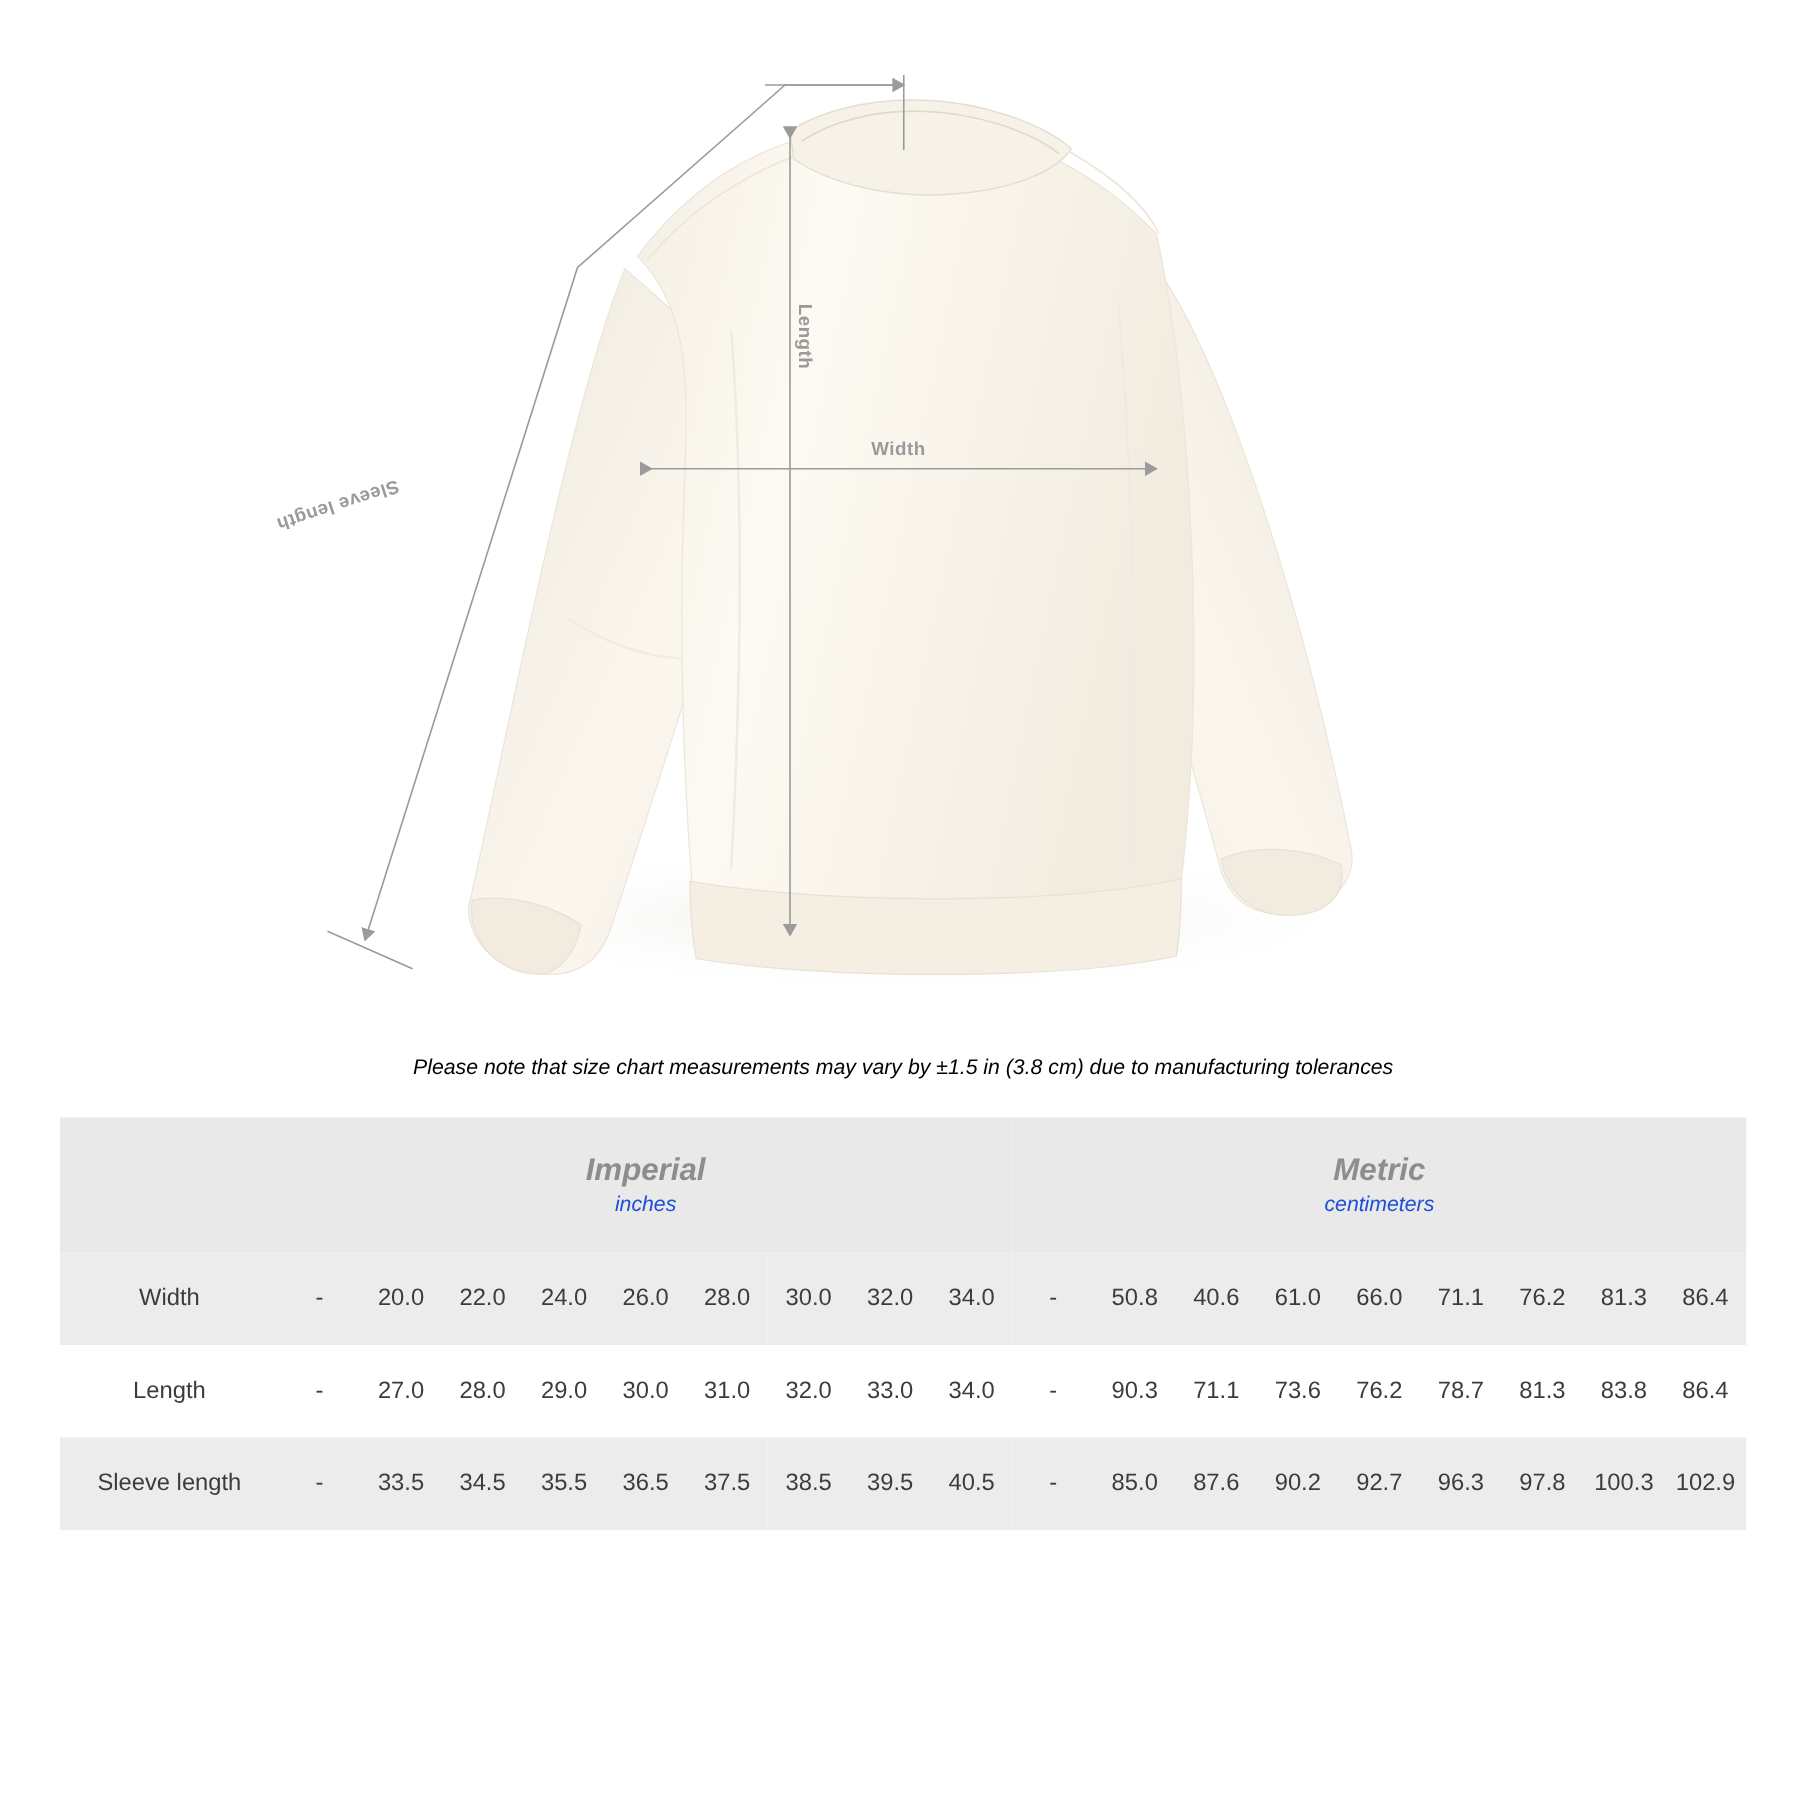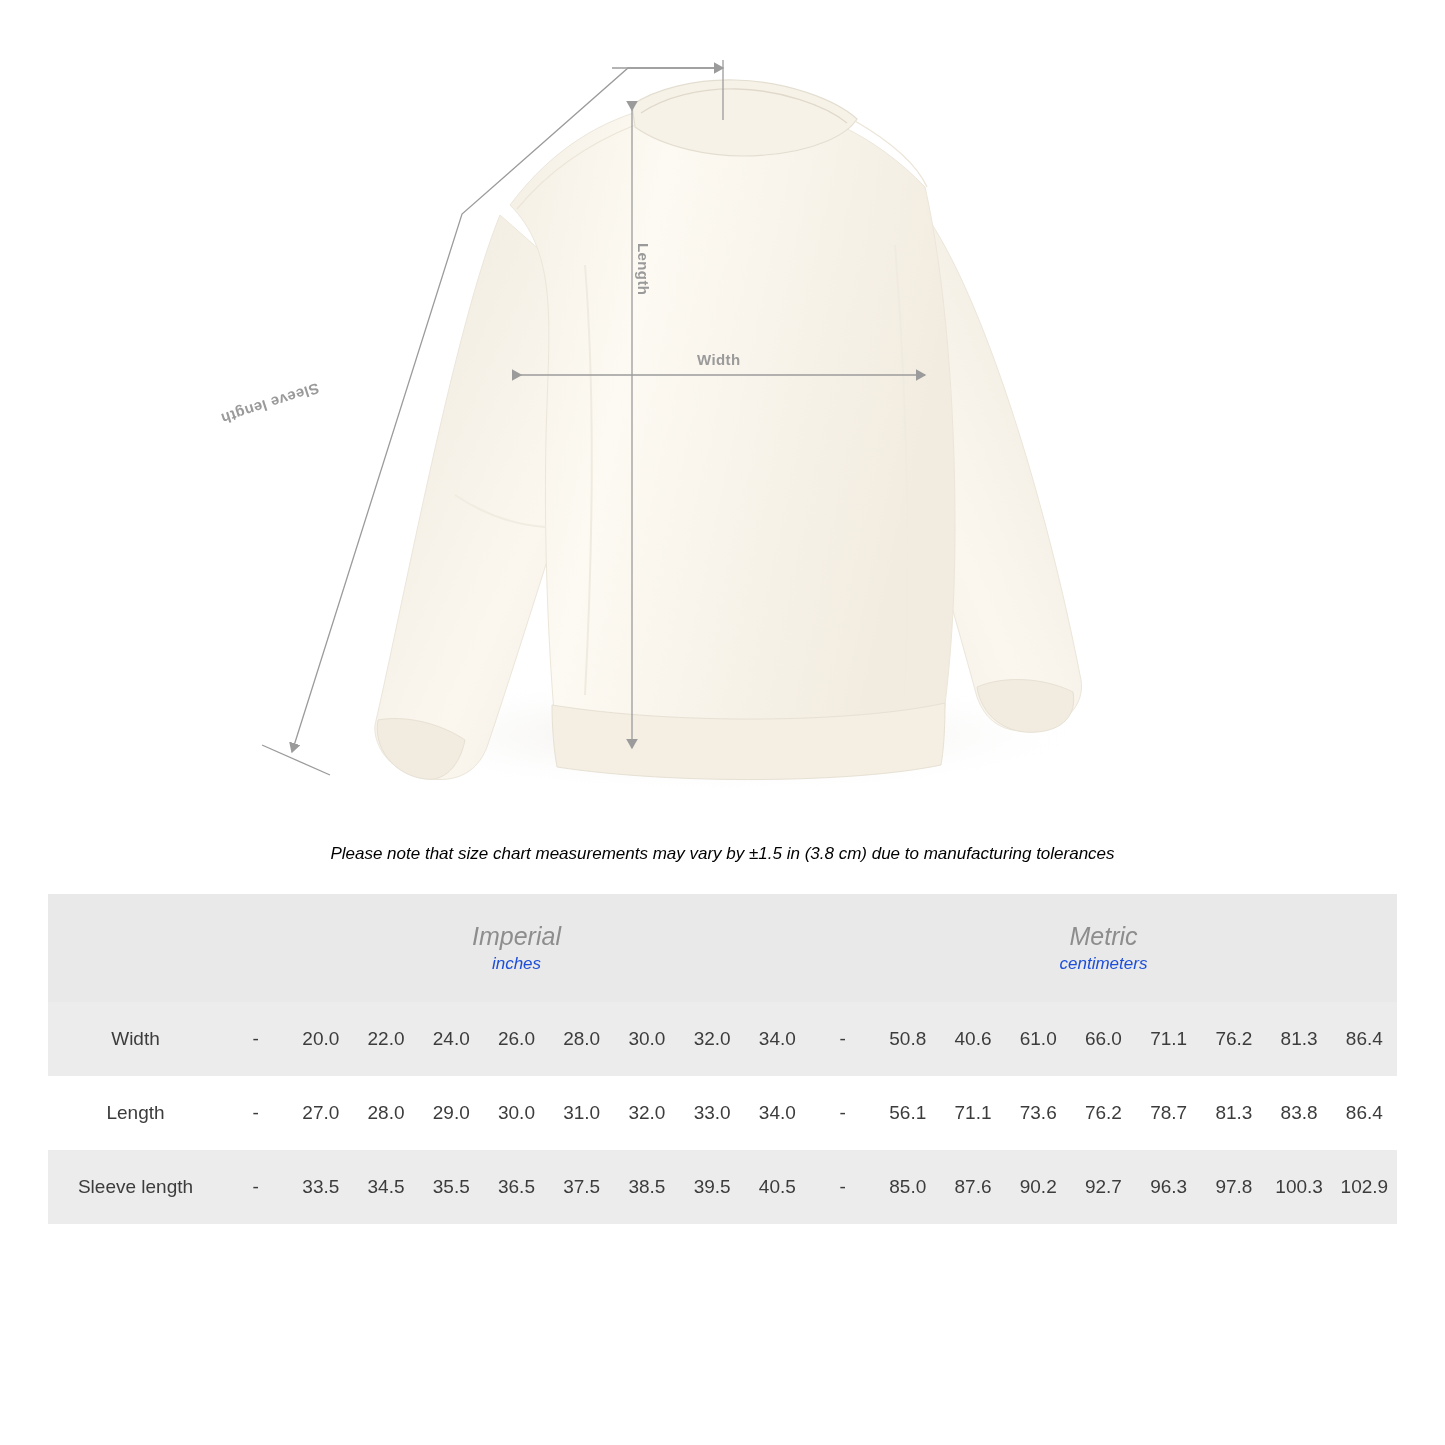--- a/index.html
+++ b/index.html
@@ -99,21 +99,21 @@
     height: 74px;
     vertical-align: middle;
   }
   .unit-head {
     background: #e9e9e9;
     height: 108px;
   }
   .unit-head .unit-name {
     font-size: 25px;
     font-style: italic;
-    font-weight: normal;
+    font-weight: bold;
     color: #8d8d8d;
     line-height: 1.25;
   }
   .unit-head .unit-sub {
     font-size: 17px;
     font-style: italic;
     color: #1d4ed8;
     line-height: 1.3;
   }
   tr.header-row td {
@@ -268,21 +268,21 @@
         <td>-</td>
         <td>27.0</td>
         <td>28.0</td>
         <td>29.0</td>
         <td>30.0</td>
         <td>31.0</td>
         <td>32.0</td>
         <td>33.0</td>
         <td>34.0</td>
         <td>-</td>
-        <td>56.1</td>
+        <td>90.3</td>
         <td>71.1</td>
         <td>73.6</td>
         <td>76.2</td>
         <td>78.7</td>
         <td>81.3</td>
         <td>83.8</td>
         <td>86.4</td>
       </tr>
 
       <tr class="data-row shade">

